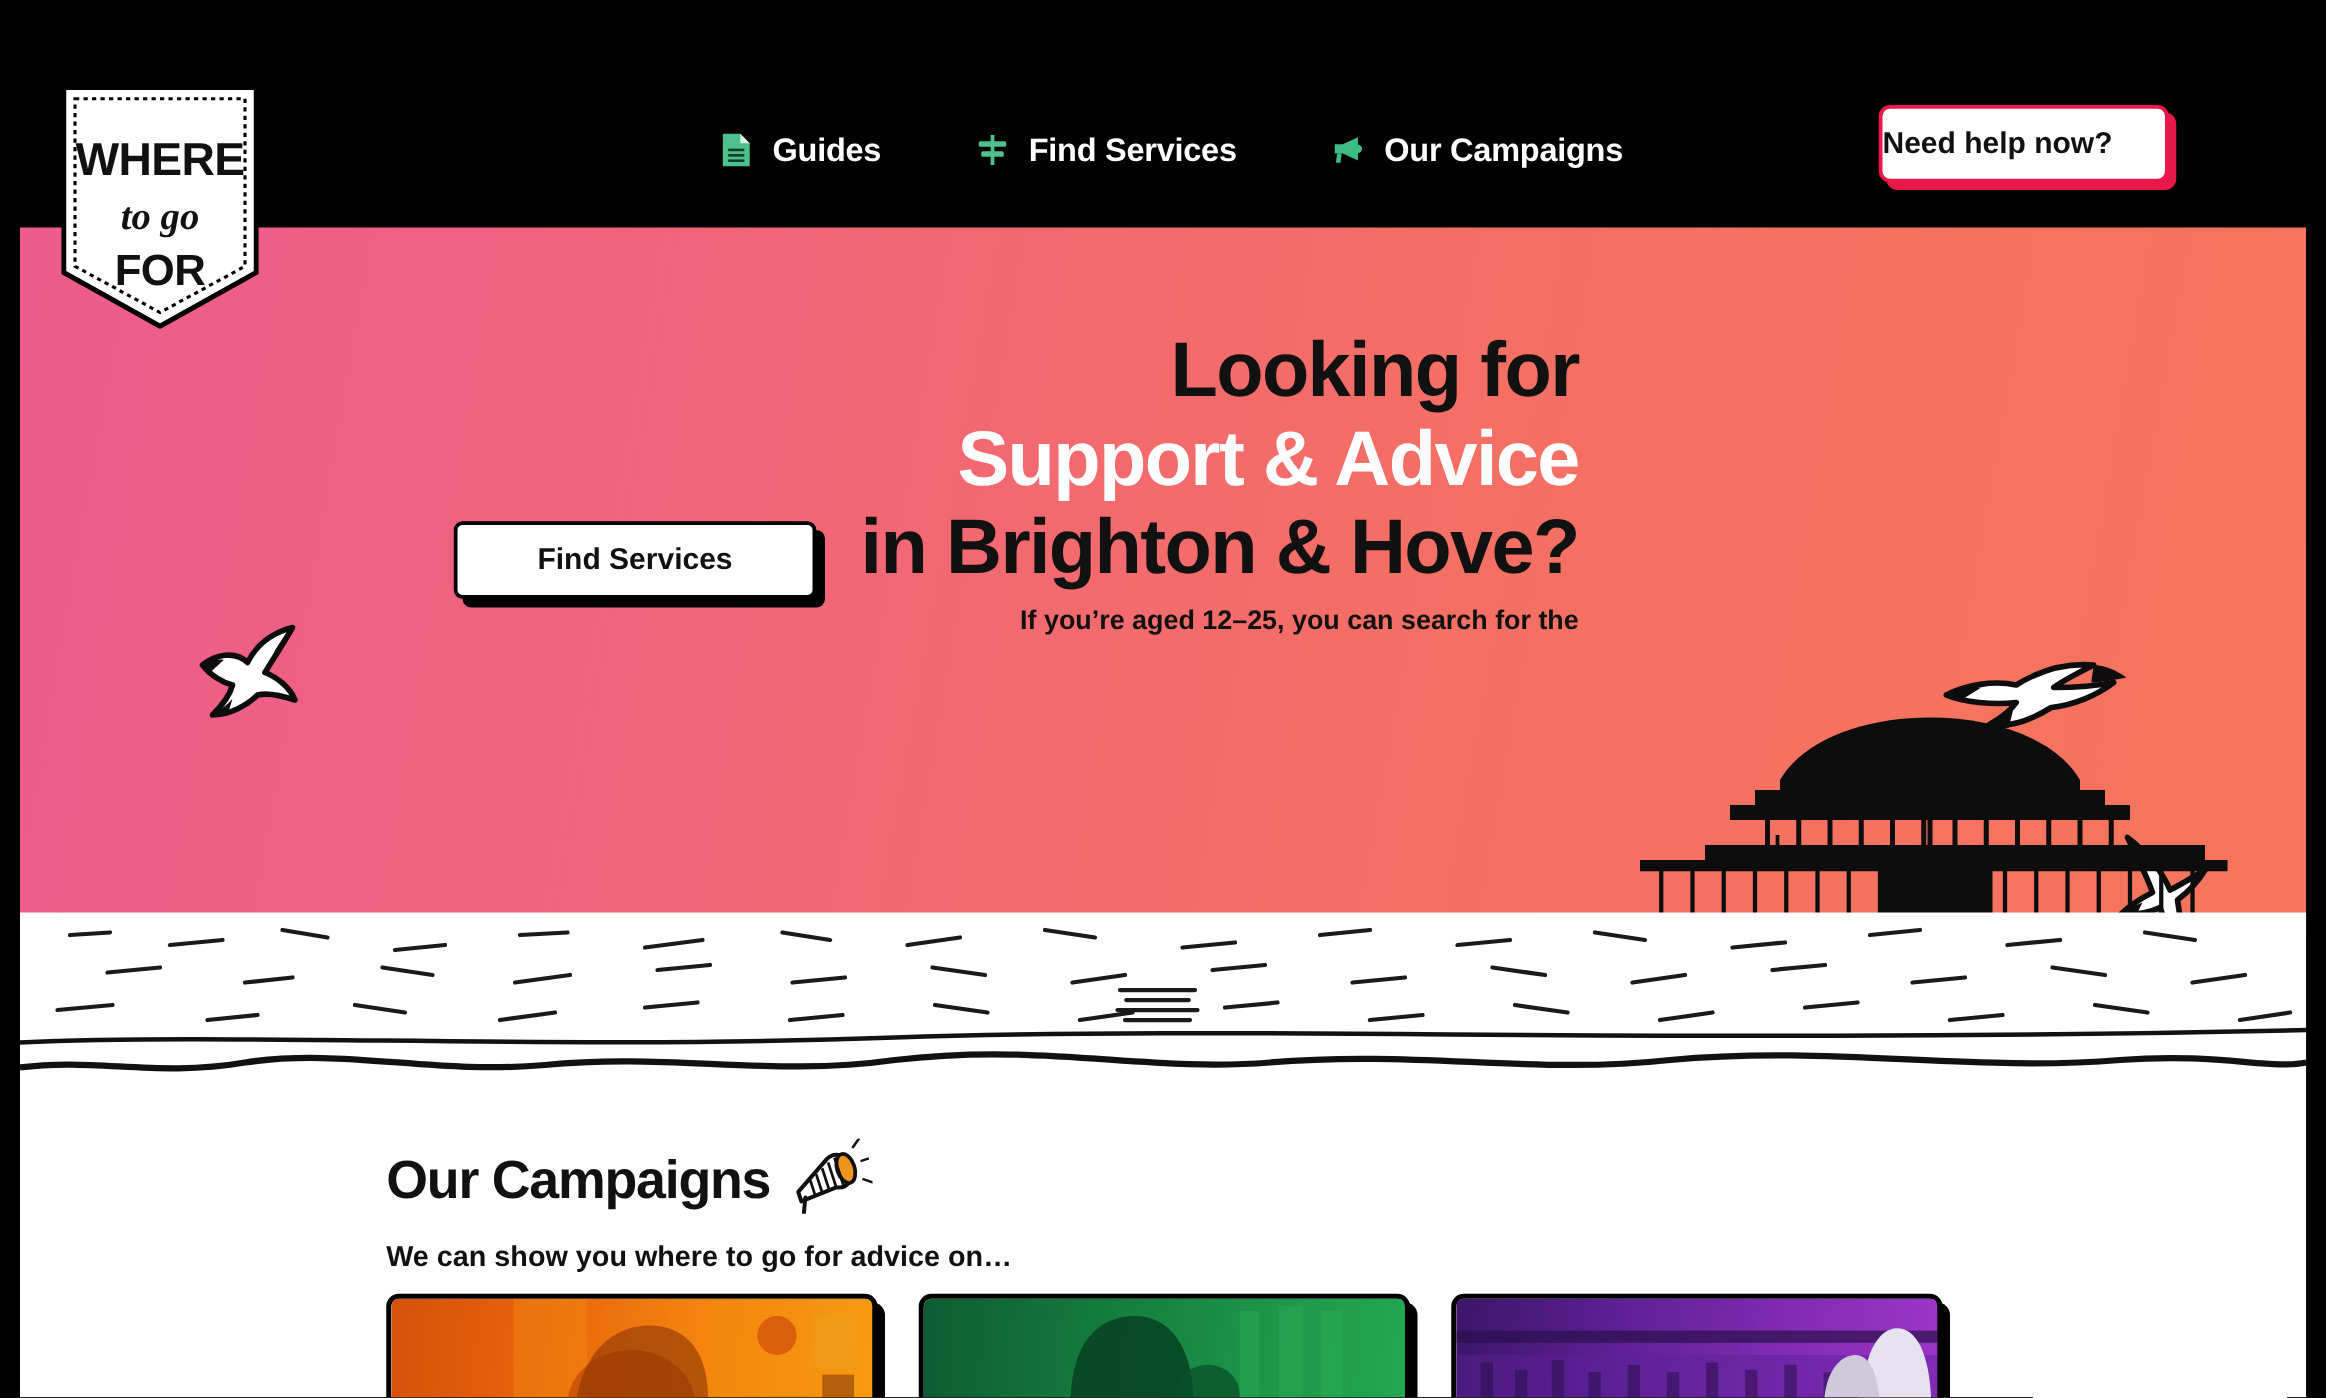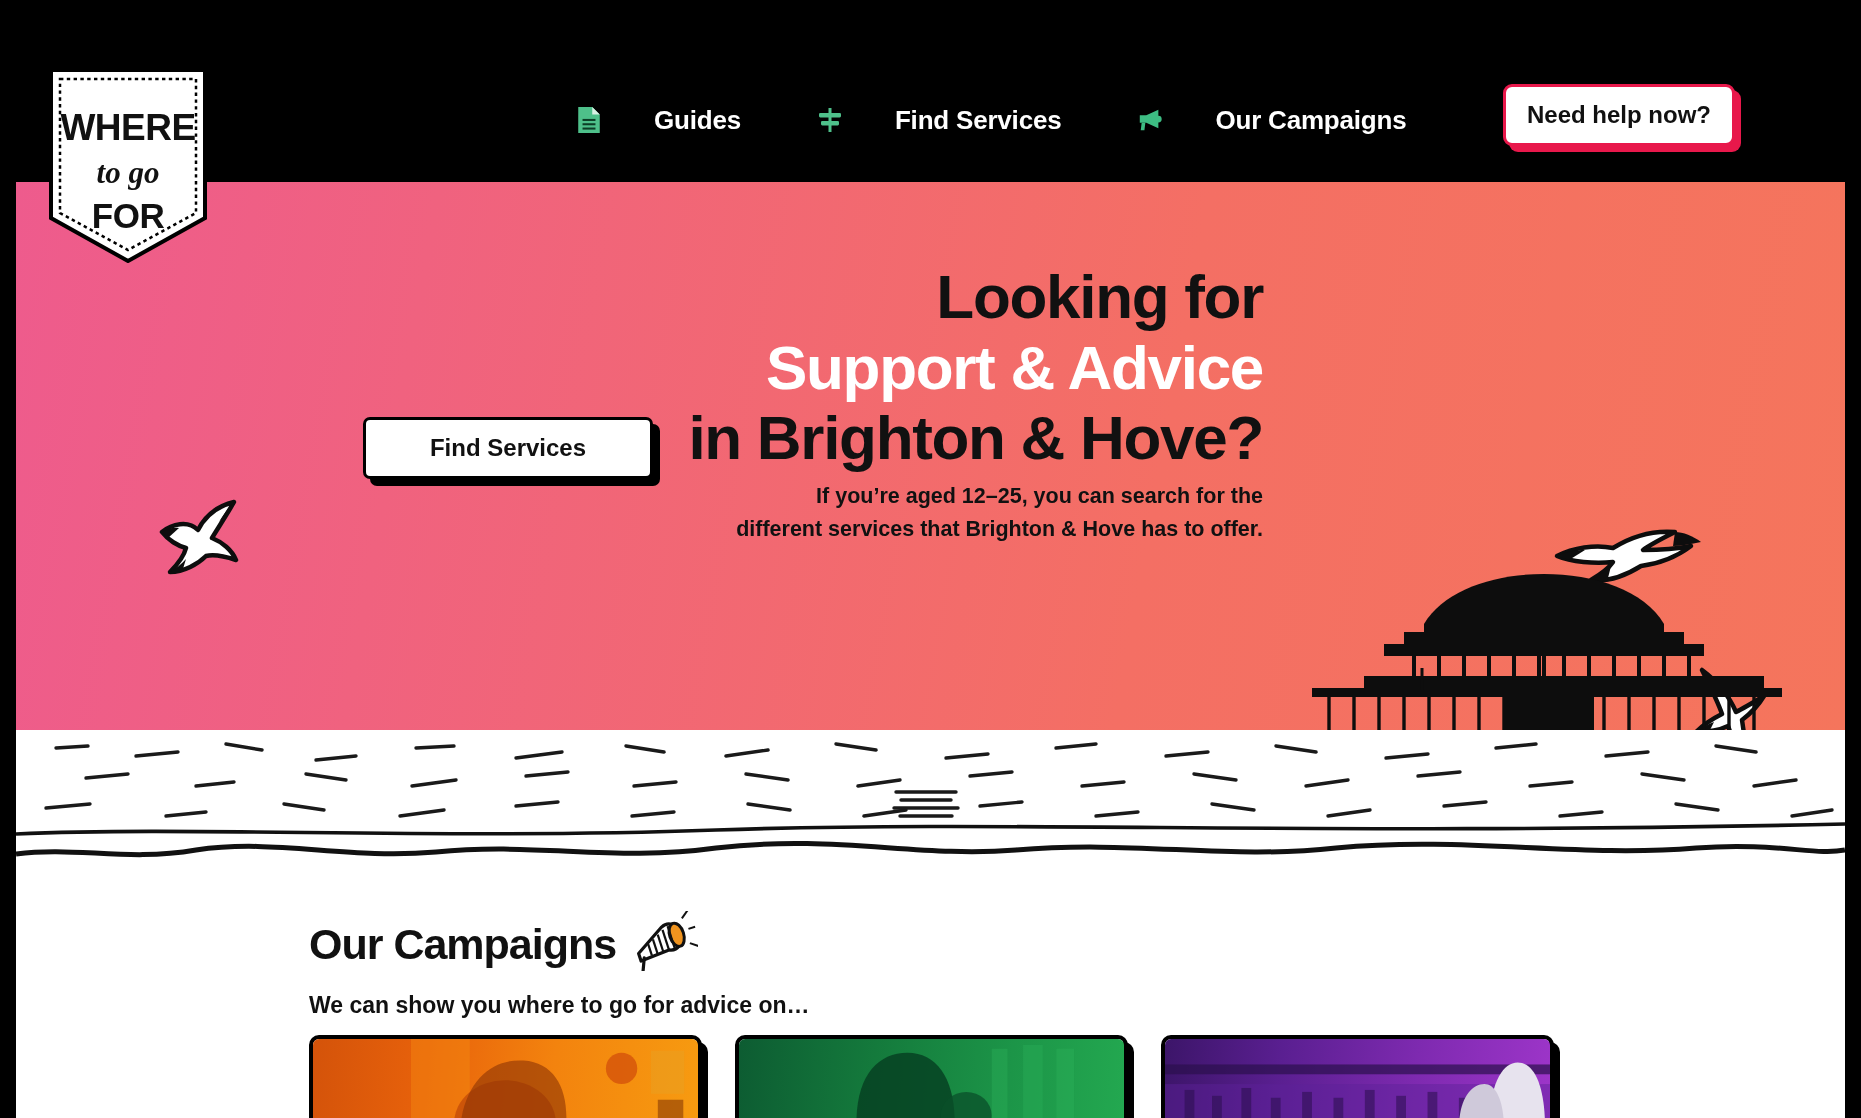--- a/index.html
+++ b/index.html
@@ -19,26 +19,26 @@
   #page { position:absolute; left:16px; top:0; width:1829px; height:1118px; overflow:hidden; }
 
   
   #nav { position:absolute; left:0; top:0; width:1829px; height:182px; background:#000; }
 
   #logo { position:absolute; left:33px; top:68px; width:158px; height:195px; z-index:40; }
 
   #navlinks { position:absolute; left:560px; top:90px; height:60px; display:flex; align-items:center; gap:0px; }
   .navitem { display:flex; align-items:center; gap:16px; margin-right:76px; cursor:pointer; }
   .navitem .nicon { width:26px; height:28px; display:block; }
-  .navitem .nlabel { color:#fff; font-size:26px; font-weight:700; letter-spacing:-0.2px; white-space:nowrap;margin-left:36px; }
+  .navitem .nlabel { color:#fff; font-size:26px; font-weight:700; letter-spacing:-0.2px; white-space:nowrap; }
 
   #helpbtn { position:absolute; left:1487px; top:84px; width:232px; height:62px; cursor:pointer; }
   #helpbtn .shadow { position:absolute; left:6px; top:6px; width:232px; height:62px; background:#e8184b; border-radius:9px; }
   #helpbtn .face { position:absolute; left:0; top:0; width:232px; height:62px; background:#fff; border:3px solid #e8184b; border-radius:9px;
-                   display:flex; align-items:center; justify-content:center; }
+                   display:flex; align-items:center; justify-content:flex-start; }
   #helpbtn .face span { color:#111; font-size:24px; font-weight:700; white-space:nowrap; }
 
   
   #hero { position:absolute; left:0; top:182px; width:1829px; height:562px;
           background:linear-gradient(100deg,#ee5b8d 0%, #f0627f 22%, #f46f64 62%, #f5755c 100%); overflow:hidden;text-align:right; }
 
   #heroText { position:absolute; left:347px; top:80px; width:900px; }
   .h1line { font-size:62px; font-weight:800; line-height:1.14; letter-spacing:-1.3px; color:#111; white-space:nowrap; }
   .h1line.white { color:#fff; }
   #heroSub { margin-top:6px; }
@@ -204,21 +204,20 @@
         <path d="M200 120 H290 V168 H200 Z" fill="#0d0d0d"></path>
         <line x1="118" y1="96" x2="118" y2="118" stroke="#0d0d0d" stroke-width="3"></line>
       </svg>
 
       <div id="heroText">
         <div class="h1line">Looking for</div>
         <div class="h1line white">Support &amp; Advice</div>
         <div class="h1line">in Brighton &amp; Hove?</div>
         <div id="heroSub">
           <p>If you’re aged 12–25, you can search for the</p>
-          <p>different services that Brighton &amp; Hove has to offer.</p>
         </div>
         <div id="findbtn">
           <div class="shadow"></div>
           <div class="face">
             <span>Find Services</span>
           </div>
         </div>
       </div>
     </div>
 

